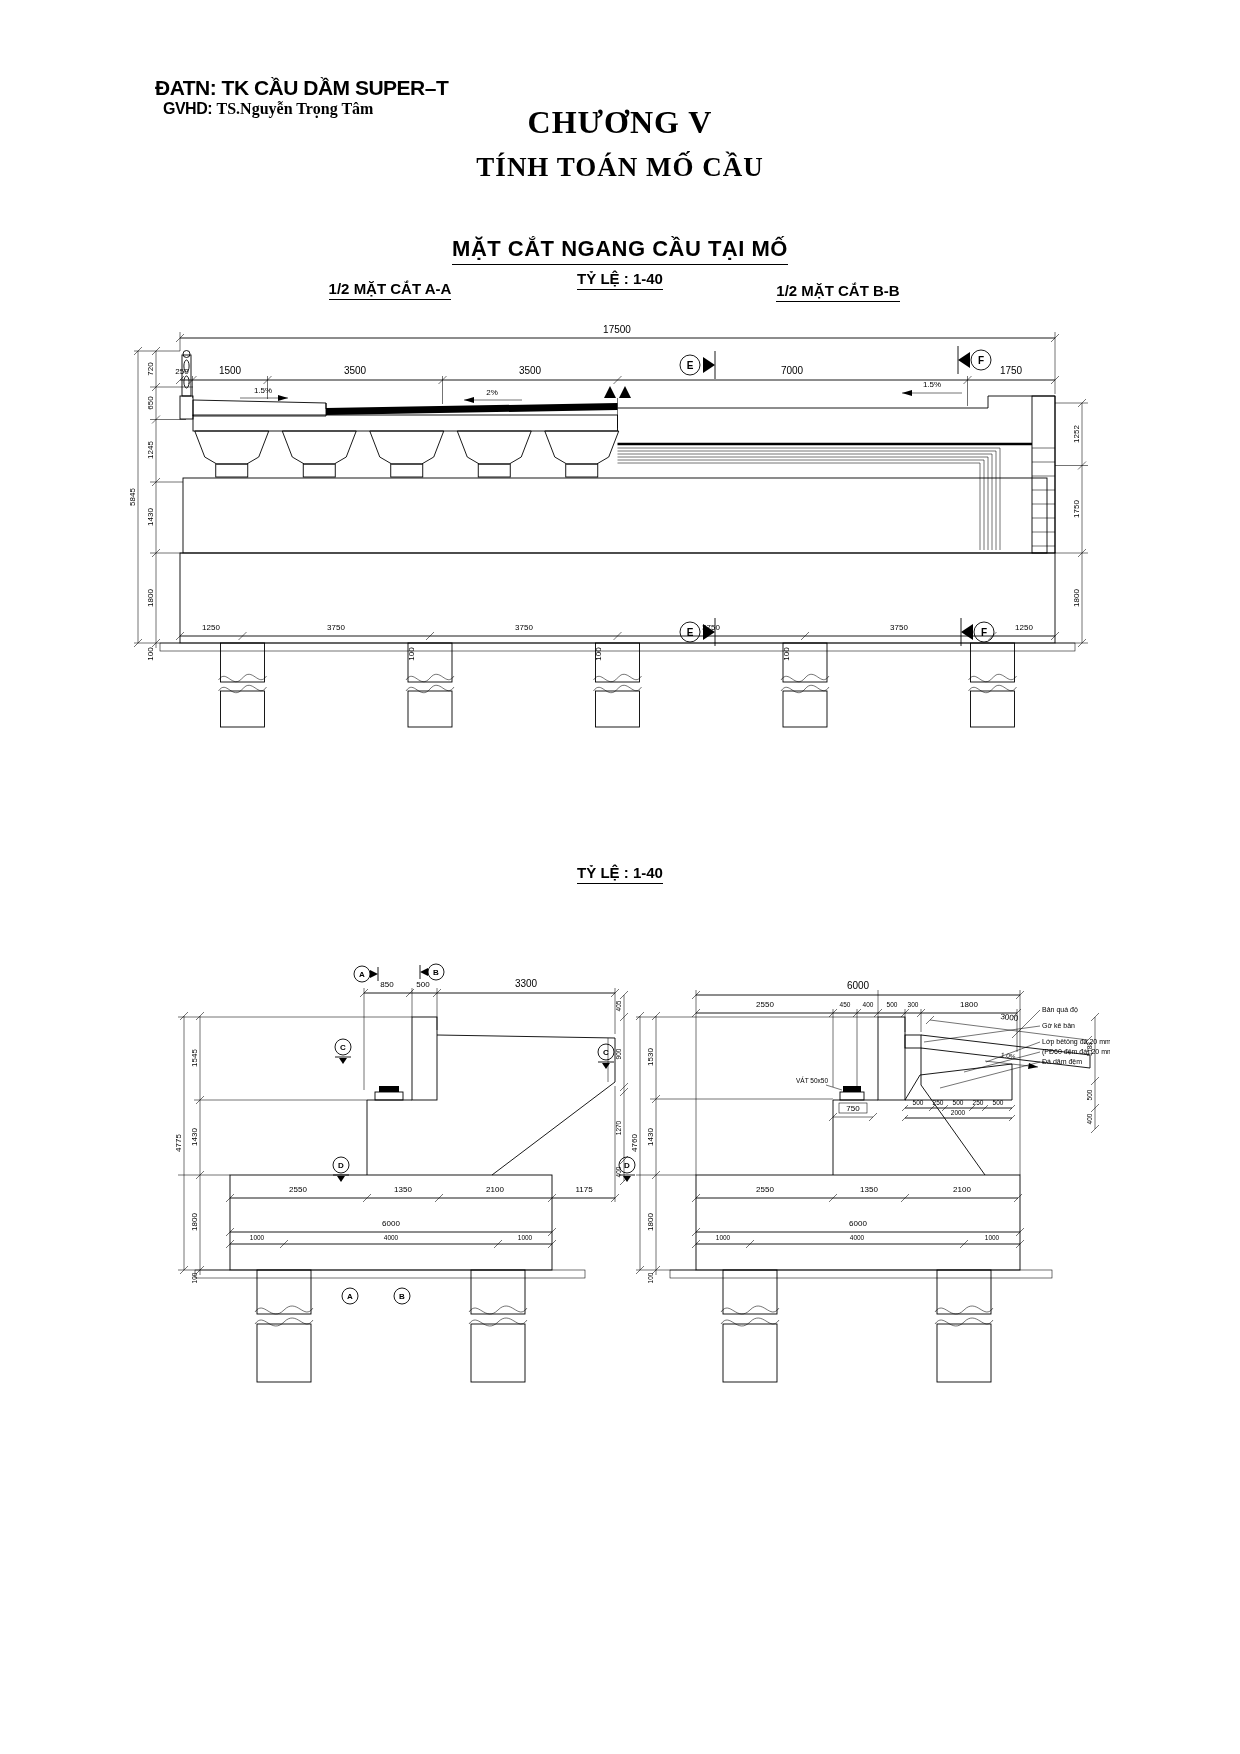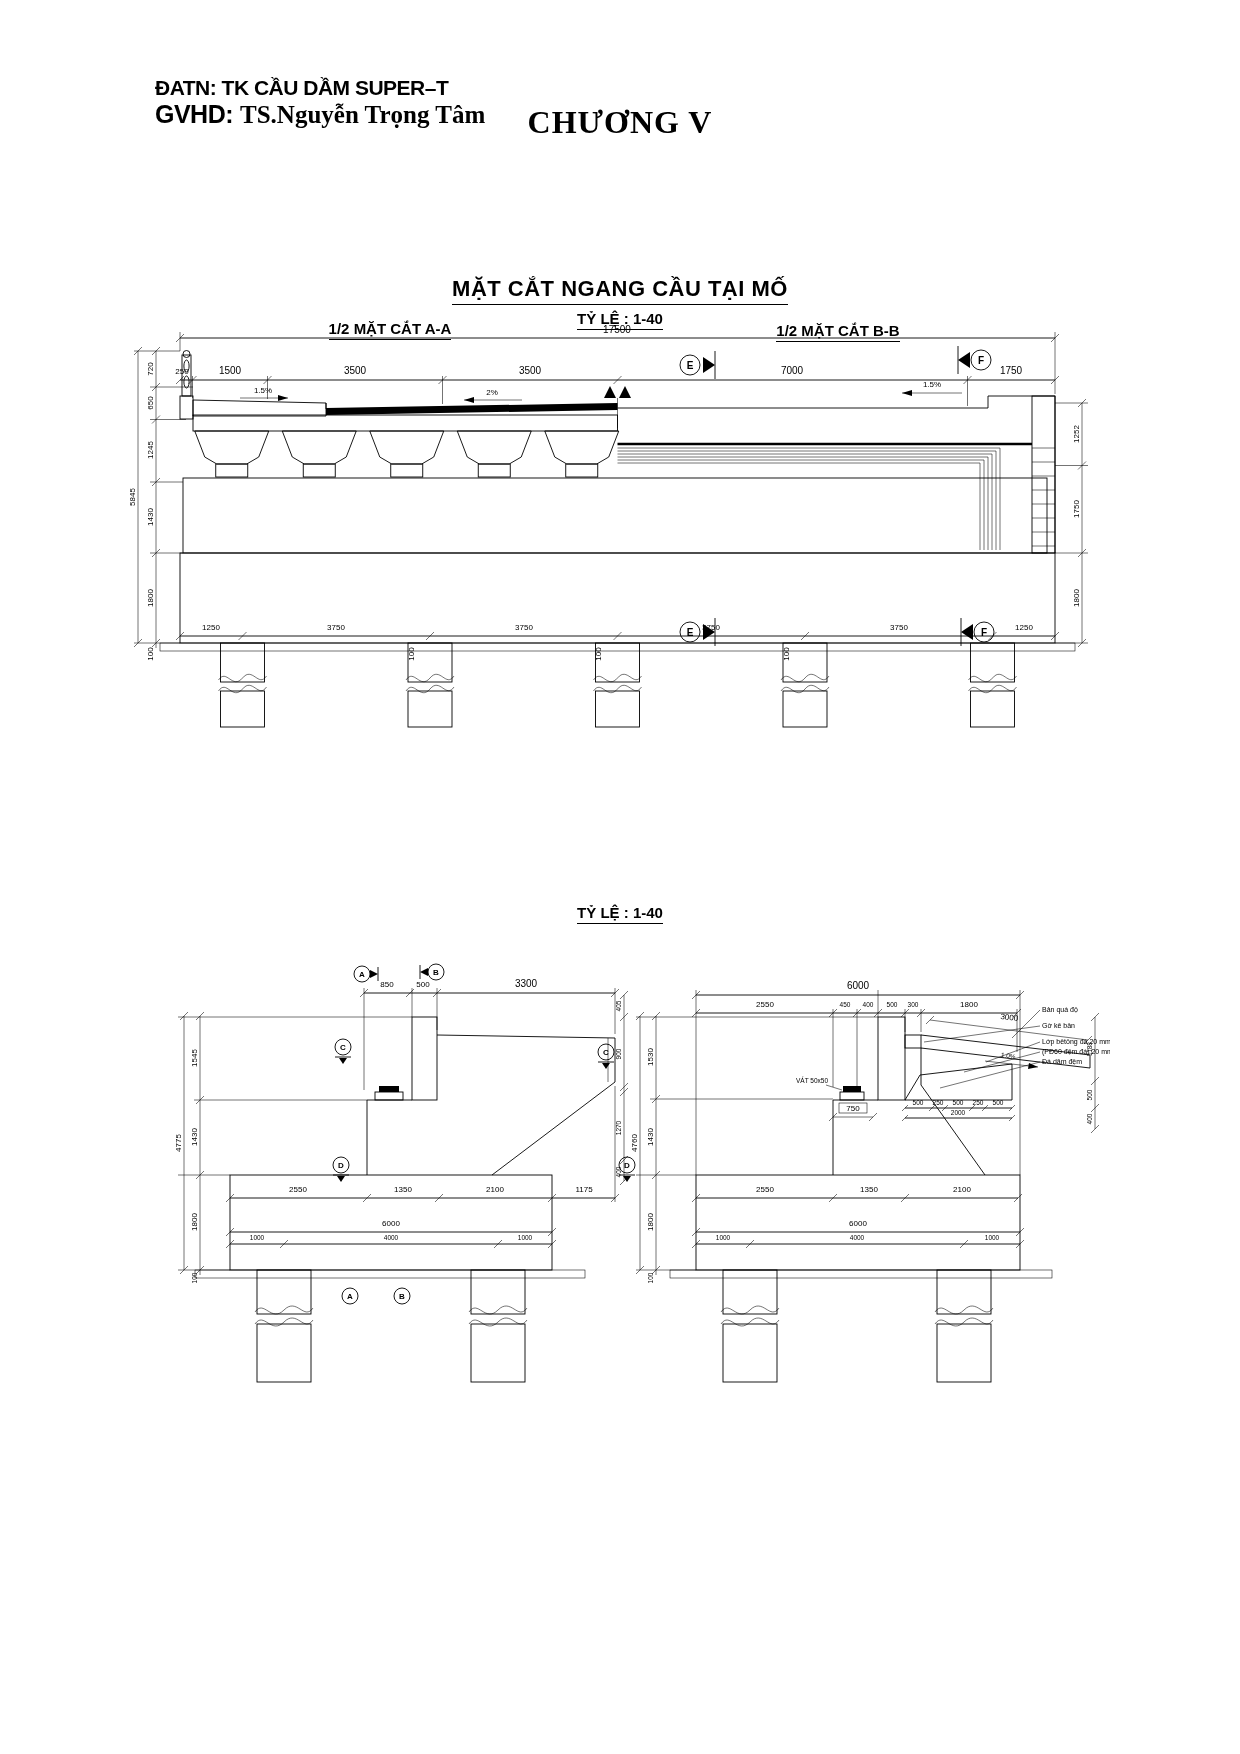--- a/index.html
+++ b/index.html
@@ -1,26 +1,26 @@
 <!DOCTYPE html>
 <html><head>
 <meta charset="utf-8">
 <style>
   html,body{margin:0;padding:0;background:#888;}
   .sheet{position:relative;width:1240px;height:1754px;background:#fff;margin:0 auto;
          font-family:"Liberation Sans",sans-serif;color:#000;overflow:hidden;}
   .hdr{position:absolute;top:76px;left:155px;right:240px;display:flex;justify-content:space-between;flex-direction:column;}
   .hdr-l{font-weight:bold;font-size:21px;letter-spacing:-0.5px;}
-  .hdr-r{font-size:25px;white-space:nowrap;}
+  .hdr-r{font-size:16px;white-space:nowrap;margin-left:8px;}
   .hdr-r .lbl{font-weight:bold;letter-spacing:-0.5px;}
   .hdr-r .nm{font-family:"Liberation Serif",serif;font-weight:bold;}
   .chap{position:absolute;left:0;width:1240px;text-align:center;font-family:"Liberation Serif",serif;font-weight:bold;}
   .chap1{top:104px;font-size:32px;letter-spacing:1px;}
   .chap2{top:152px;font-size:27px;letter-spacing:1px;}
-  .dtitle{position:absolute;text-align:center;font-weight:bold;margin-top:40px;}
+  .dtitle{position:absolute;text-align:center;font-weight:bold;}
   .u{border-bottom:1.5px solid #000;padding-bottom:2px;display:inline-block;}
   .t-main{top:236px;left:0;width:1240px;font-size:22px;letter-spacing:0.5px;}
   .t-scale1{top:270px;left:0;width:1240px;font-size:15px;font-weight:bold;}
   .t-aa{top:280px;left:300px;width:180px;font-size:15px;}
   .t-bb{top:282px;left:748px;width:180px;font-size:15px;}
   .t-side{top:826px;left:0;width:1240px;font-size:24px;letter-spacing:0.5px;}
   .t-scale2{top:864px;left:0;width:1240px;font-size:15px;font-weight:bold;}
   .ftr{position:absolute;top:1496px;left:155px;right:240px;display:flex;justify-content:space-between;font-size:21px;}
   .ftr .lbl{font-weight:bold;letter-spacing:-0.5px;}
   .ftr .nm{font-family:"Liberation Serif",serif;font-weight:bold;}
@@ -40,20 +40,21 @@
 </head>
 <body>
 
 <div class="sheet">
 
   <div class="hdr">
     <span class="hdr-l">ĐATN: TK CẦU DẦM SUPER–T</span>
     <span class="hdr-r"><span class="lbl">GVHD:</span> <span class="nm">TS.Nguyễn Trọng Tâm</span></span>
   </div>
   <div class="chap chap1">CHƯƠNG V</div>
+  <div class="chap chap2">TÍNH TOÁN MỐ CẦU</div>
 
   <div class="dtitle t-main"><span class="u">MẶT CẮT NGANG CẦU TẠI MỐ</span></div>
   <div class="dtitle t-scale1"><span class="u">TỶ LỆ : 1-40</span></div>
   <div class="dtitle t-aa"><span class="u">1/2 MẶT CẮT A-A</span></div>
   <div class="dtitle t-bb"><span class="u">1/2 MẶT CẮT B-B</span></div>
 
   <svg style="left:130px;top:298px" width="980" height="450" viewBox="0 0 980 450">
     <defs>
       <pattern id="h1" width="6" height="6" patternUnits="userSpaceOnUse" patternTransform="rotate(45)">
         <line x1="0" y1="0" x2="0" y2="6" stroke="#000" stroke-width="0.7"></line>

